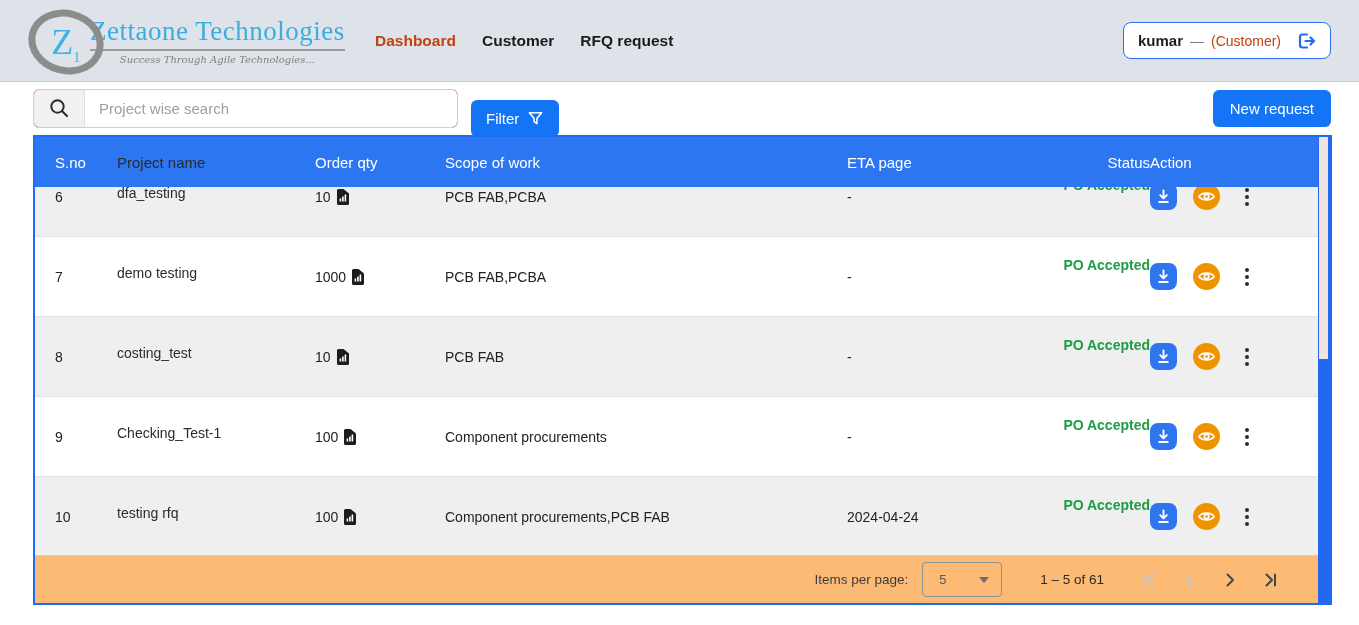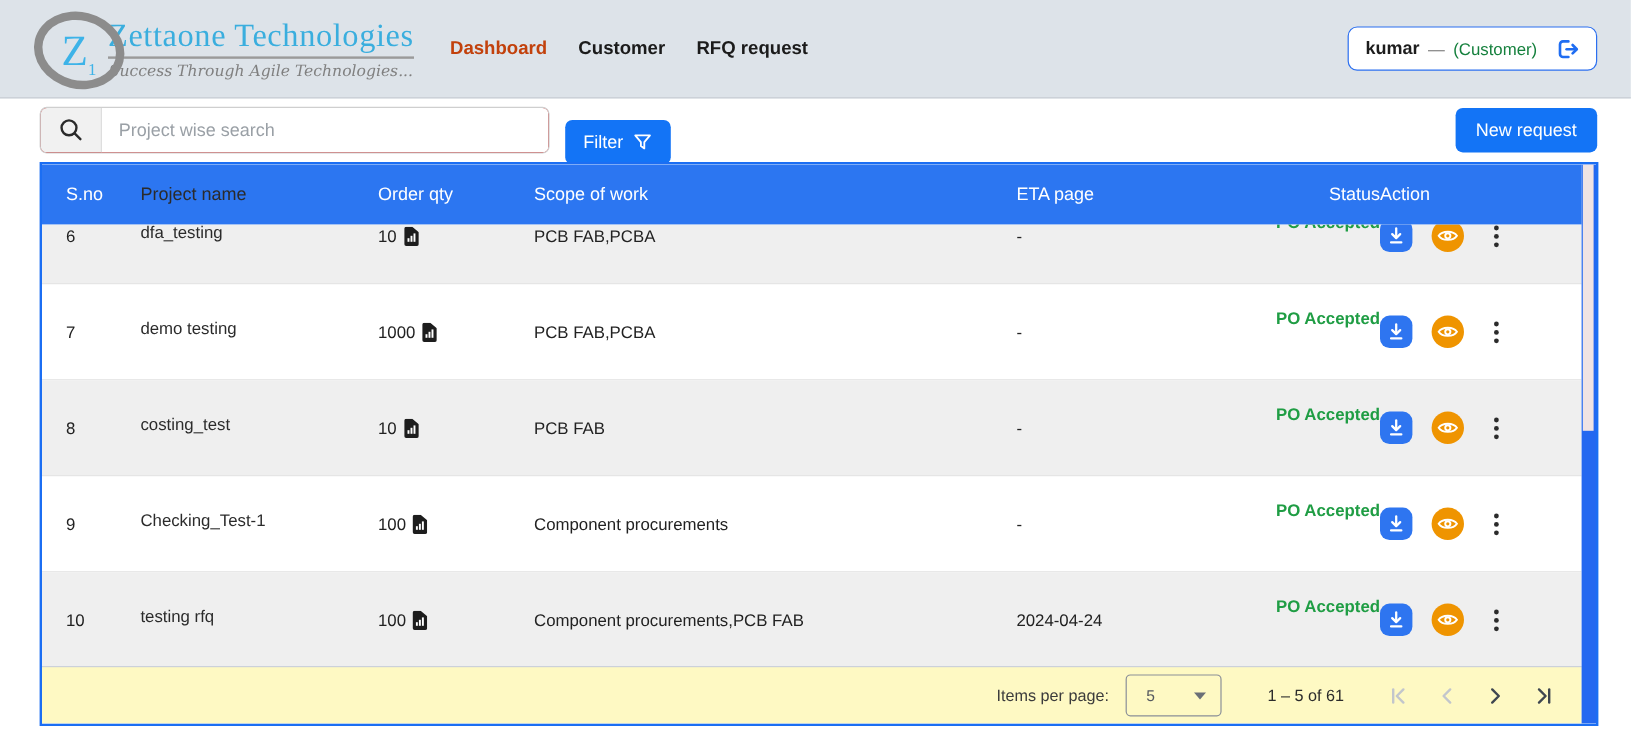--- a/index.html
+++ b/index.html
@@ -14,33 +14,33 @@
   .logo-oval { width:76px; height:64px; border:7px solid #8c8c8c; border-radius:50%;
                transform:rotate(14deg); display:flex; align-items:center; justify-content:center;
                background:transparent; flex:0 0 auto; margin-top:2px; }
   .logo-z { font-family:"Liberation Serif", serif; font-size:36px; color:#3db3e8;
             transform:rotate(-14deg); line-height:1; margin-top:6px; }
   .logo-z sub { font-size:14px; }
   .brand-text { margin-left:-14px; display:flex; flex-direction:column; }
   .brand-name { font-family:"Liberation Serif", serif; font-size:27px; color:#3aaede;
                 letter-spacing:.5px; white-space:nowrap; }
   .brand-rule { height:2px; background:#9a9a9a; margin-top:2px; }
-  .brand-tagline { font-family:"DejaVu Serif", serif; font-style:italic; font-size:13px;
+  .brand-tagline { font-family:"DejaVu Serif", serif; font-style:italic; font-size:10px;
                    color:#808080; text-align:center; margin-top:3px; white-space:nowrap; }
 
   .nav { display:flex; align-items:center; gap:26px; margin-left:62px; }
   .nav-item { font-size:15.5px; font-weight:700; color:#1b1b1b; cursor:pointer; white-space:nowrap; }
   .nav-item.active { color:#c2410c; }
 
   .user-chip { position:absolute; right:28px; top:22px; height:37px;
                background:#fff; border:1.5px solid #2b6ff0; border-radius:8px;
                display:flex; align-items:center; padding:0 14px; gap:7px; cursor:pointer; }
   .user-name { font-size:15px; font-weight:700; color:#1d1d1d; }
   .user-dash { font-size:14px; color:#7d7d7d; }
-  .user-role { font-size:14px; color:#15803d; }
+  .user-role { font-size:14px; color:#c2410c; }
   .logout-icon { margin-left:8px; display:flex; }
 
   
   .controls { position:absolute; left:33px; top:88px; width:1298px; height:40px;
               display:flex; align-items:center; }
   .search-group { display:flex; height:39px; border:1px solid #cfcfcf; border-radius:6px;
                   overflow:hidden; background:#b91c1c; }
   .search-iconbox { width:51px; background:#f1f1f1; border-right:1px solid #dedede;
                     display:flex; align-items:center; justify-content:center; cursor:pointer; }
   .search-input { width:372px; border:none; outline:none; padding:0 14px; font-size:15px;
@@ -82,23 +82,23 @@
   .act-download { width:27px; height:27px; border:none; border-radius:8px; background:#2e75f0;
                   display:flex; align-items:center; justify-content:center; cursor:pointer; }
   .act-eye { width:27px; height:27px; border:none; border-radius:50%; background:#ef9400;
              display:flex; align-items:center; justify-content:center; cursor:pointer; }
   .act-kebab { width:18px; height:27px; background:none; border:none; display:flex;
                flex-direction:column; align-items:center; justify-content:center; gap:3px;
                cursor:pointer; margin-left:2px; }
   .act-kebab i { width:4px; height:4px; border-radius:50%; background:#2b2b2b; }
 
   
-  .tfoot { position:absolute; left:0; bottom:0; right:12px; height:48px; background:#fef9c3;
+  .tfoot { position:absolute; left:0; bottom:0; right:12px; height:48px; background:#fdba74;
            border-top:1px solid #ccd1da; display:flex; align-items:center; z-index:4;
-           justify-content:flex-end; padding-right:12px; font-size:13.5px; color:#3c3c3c; }
+           justify-content:flex-end; padding-right:28px; font-size:13.5px; color:#3c3c3c; }
   .ipp-label { margin-right:14px; }
   .ipp-select { width:80px; height:35px; border:1px solid #8a8f98; border-radius:4px;
                 display:flex; align-items:center; padding:0 12px 0 16px; cursor:pointer;
                 background:transparent; justify-content:space-between; }
   .ipp-value { font-size:13px; color:#55595f; }
   .ipp-caret { width:0; height:0; border-left:5px solid transparent; border-right:5px solid transparent;
                border-top:6px solid #6a6f76; }
   .range-text { margin-left:38px; color:#2b2b2b; }
   .pager { display:flex; align-items:center; margin-left:26px; }
   .pg-btn { width:40px; height:40px; border:none; background:none; display:flex;

